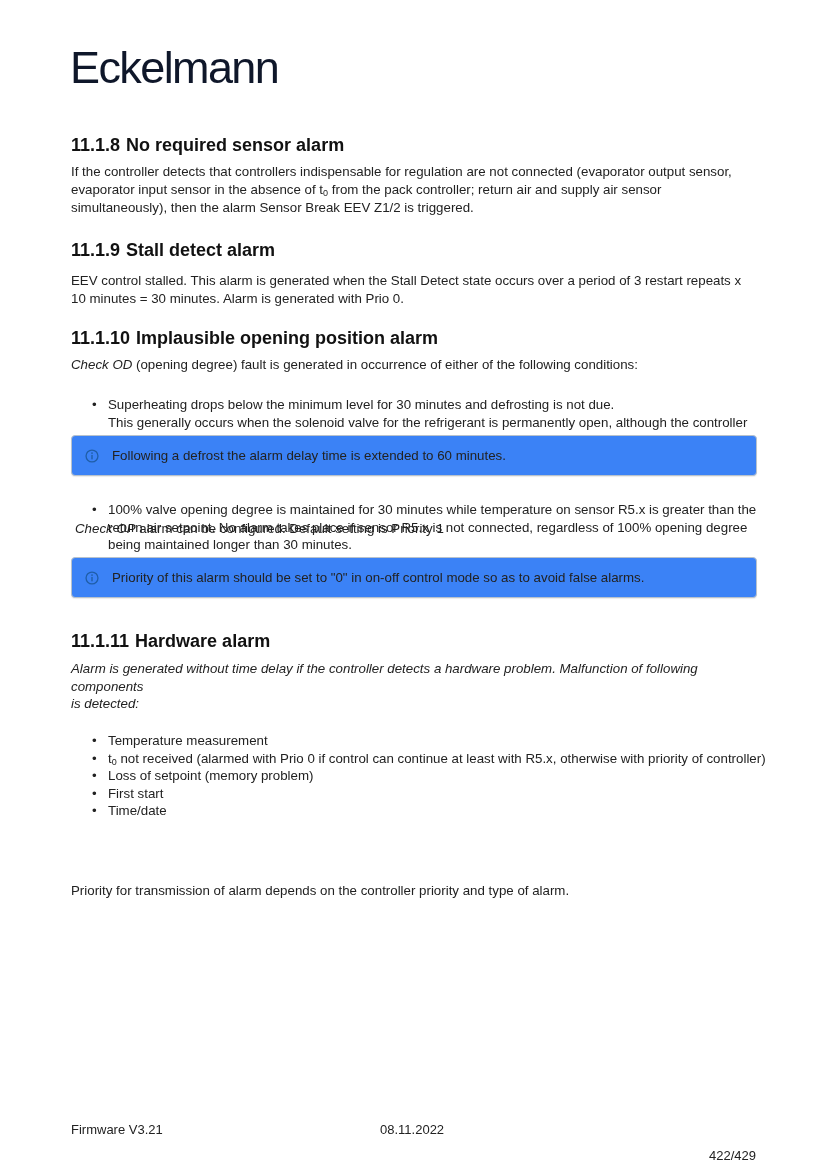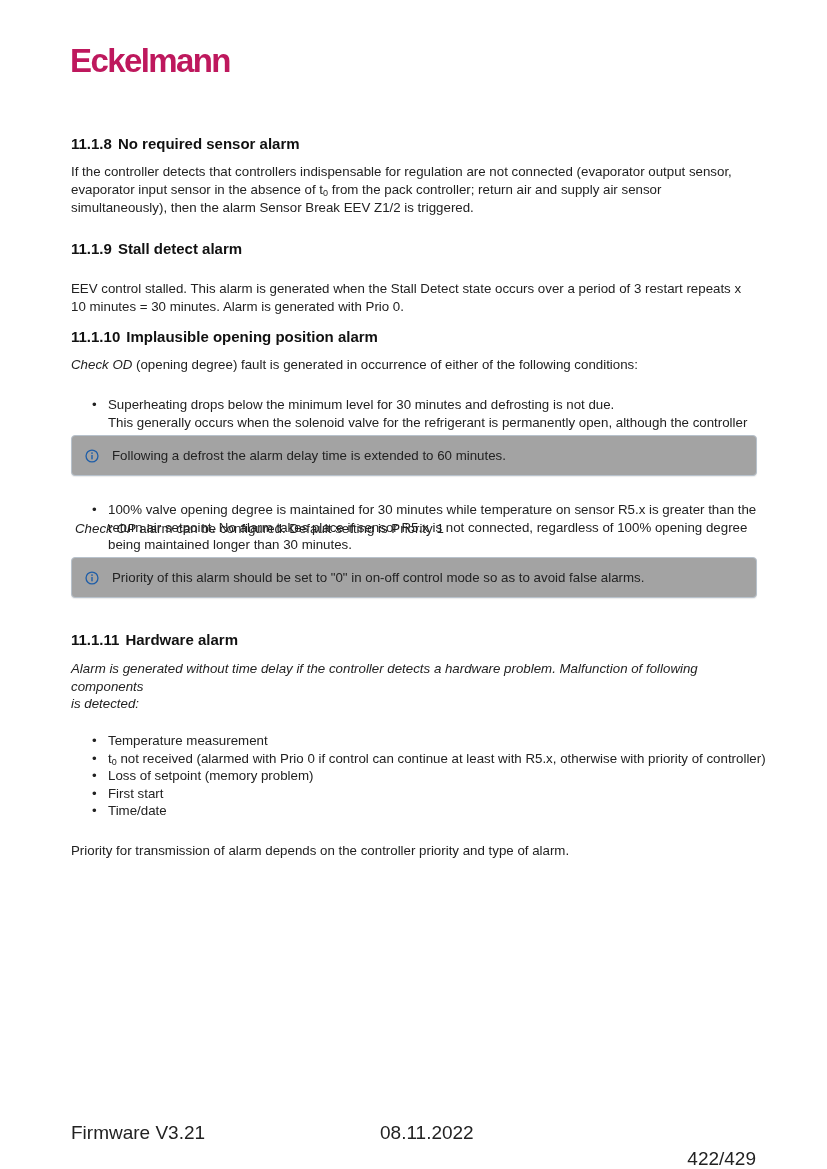--- a/index.html
+++ b/index.html
@@ -1,50 +1,50 @@
 <!DOCTYPE html>
 <html><head>
   <meta charset="utf-8">
   <style>
     html, body { margin:0; padding:0; background:#ffffff; }
     body { width:827px; height:1169px; position:relative; overflow:hidden;
            font-family:"Liberation Sans", sans-serif; color:#222; font-size:13.3px; }
     .logo { position:absolute; left:70px; top:42px; font-family:"Liberation Sans", sans-serif;
-            font-weight:bold; font-size:33px; color:#be185d; letter-spacing:-1.6px; }
+            font-weight:normal; font-size:45px; color:#0f172a; letter-spacing:-1.6px; }
     .content { position:absolute; left:71px; top:0; width:686px; }
-    h3 { font-size:15px; font-weight:bold; margin:0; position:absolute; left:0; color:#111; }
+    h3 { font-size:18px; font-weight:bold; margin:0; position:absolute; left:0; color:#111; }
     h3 .num { margin-right:6px; }
     p { margin:0; line-height:18px; position:absolute; left:0; width:686px; }
     ul { margin:16px; padding:0; list-style:none; position:absolute; left:0; width:686px; }
     ul li { position:relative; padding-left:21px; line-height:17.5px; }
     ul li::before { content:"•"; position:absolute; left:5px; top:0; }
     .note { position:absolute; left:0; width:684px; border:1px solid #b8c2cc; border-radius:4px;
-            box-shadow:0 1px 1px rgba(0,0,0,0.08); background:#a3a3a3; }
+            box-shadow:0 1px 1px rgba(0,0,0,0.08); background:#3b82f6; }
     .note .icon { position:absolute; left:13px; width:14px; height:14px; }
     .note .txt { position:absolute; left:40px; line-height:18px; }
     sub { font-size:9px; vertical-align:-2px; line-height:0; }
-    .footer { position:absolute; top:1122px; font-size:19px; color:#222;text-align:center; }
+    .footer { position:absolute; top:1122px; font-size:13px; color:#222;text-align:center; }
     i { font-style:italic; }
   </style>
 </head>
 <body>
 
 <div class="logo">Eckelmann</div>
 
 <div class="content">
 
   <h3 style="top:135px;">
     <span class="num">11.1.8</span><span>No required sensor alarm</span>
   </h3>
   <p style="top:163px;"><span>If the controller detects that controllers indispensable for regulation are not connected (evaporator output sensor, evaporator input sensor in the absence of t</span><sub>0</sub><span> from the pack controller; return air and supply air sensor simultaneously), then the alarm Sensor Break EEV Z1/2 is triggered.</span></p>
 
   <h3 style="top:240px;">
     <span class="num">11.1.9</span><span>Stall detect alarm</span>
   </h3>
-  <p style="top:280px;">EEV control stalled. This alarm is generated when the Stall Detect state occurs over a period of 3 restart repeats x 10 minutes = 30 minutes. Alarm is generated with Prio 0.</p>
+  <p style="top:272px;">EEV control stalled. This alarm is generated when the Stall Detect state occurs over a period of 3 restart repeats x 10 minutes = 30 minutes. Alarm is generated with Prio 0.</p>
 
   <h3 style="top:328px;">
     <span class="num">11.1.10</span><span>Implausible opening position alarm</span>
   </h3>
   <p style="top:356px;"><i>Check OD</i><span> (opening degree) fault is generated in occurrence of either of the following conditions:</span></p>
 
   <ul style="top:380px;">
     <li>
       <span>Superheating drops below the minimum level for 30 minutes and defrosting is not due.</span><br>
       <span>This generally occurs when the solenoid valve for the refrigerant is permanently open, although the controller wants to shut the valve.</span>
@@ -85,18 +85,18 @@
   </p>
 
   <ul style="top:716px;">
     <li>Temperature measurement</li>
     <li><span>t</span><sub>0</sub><span> not received (alarmed with Prio 0 if control can continue at least with R5.x, otherwise with priority of controller)</span></li>
     <li>Loss of setpoint (memory problem)</li>
     <li>First start</li>
     <li>Time/date</li>
   </ul>
 
-  <p style="top:842px;">Priority for transmission of alarm depends on the controller priority and type of alarm.</p>
+  <p style="top:882px;">Priority for transmission of alarm depends on the controller priority and type of alarm.</p>
 </div>
 
 <div class="footer" style="left:71px;">Firmware V3.21</div>
 <div class="footer" style="left:380px;">08.11.2022</div>
 <div class="footer" style="right:71px;margin-top:26px;">422/429</div>
 
 </body></html>

